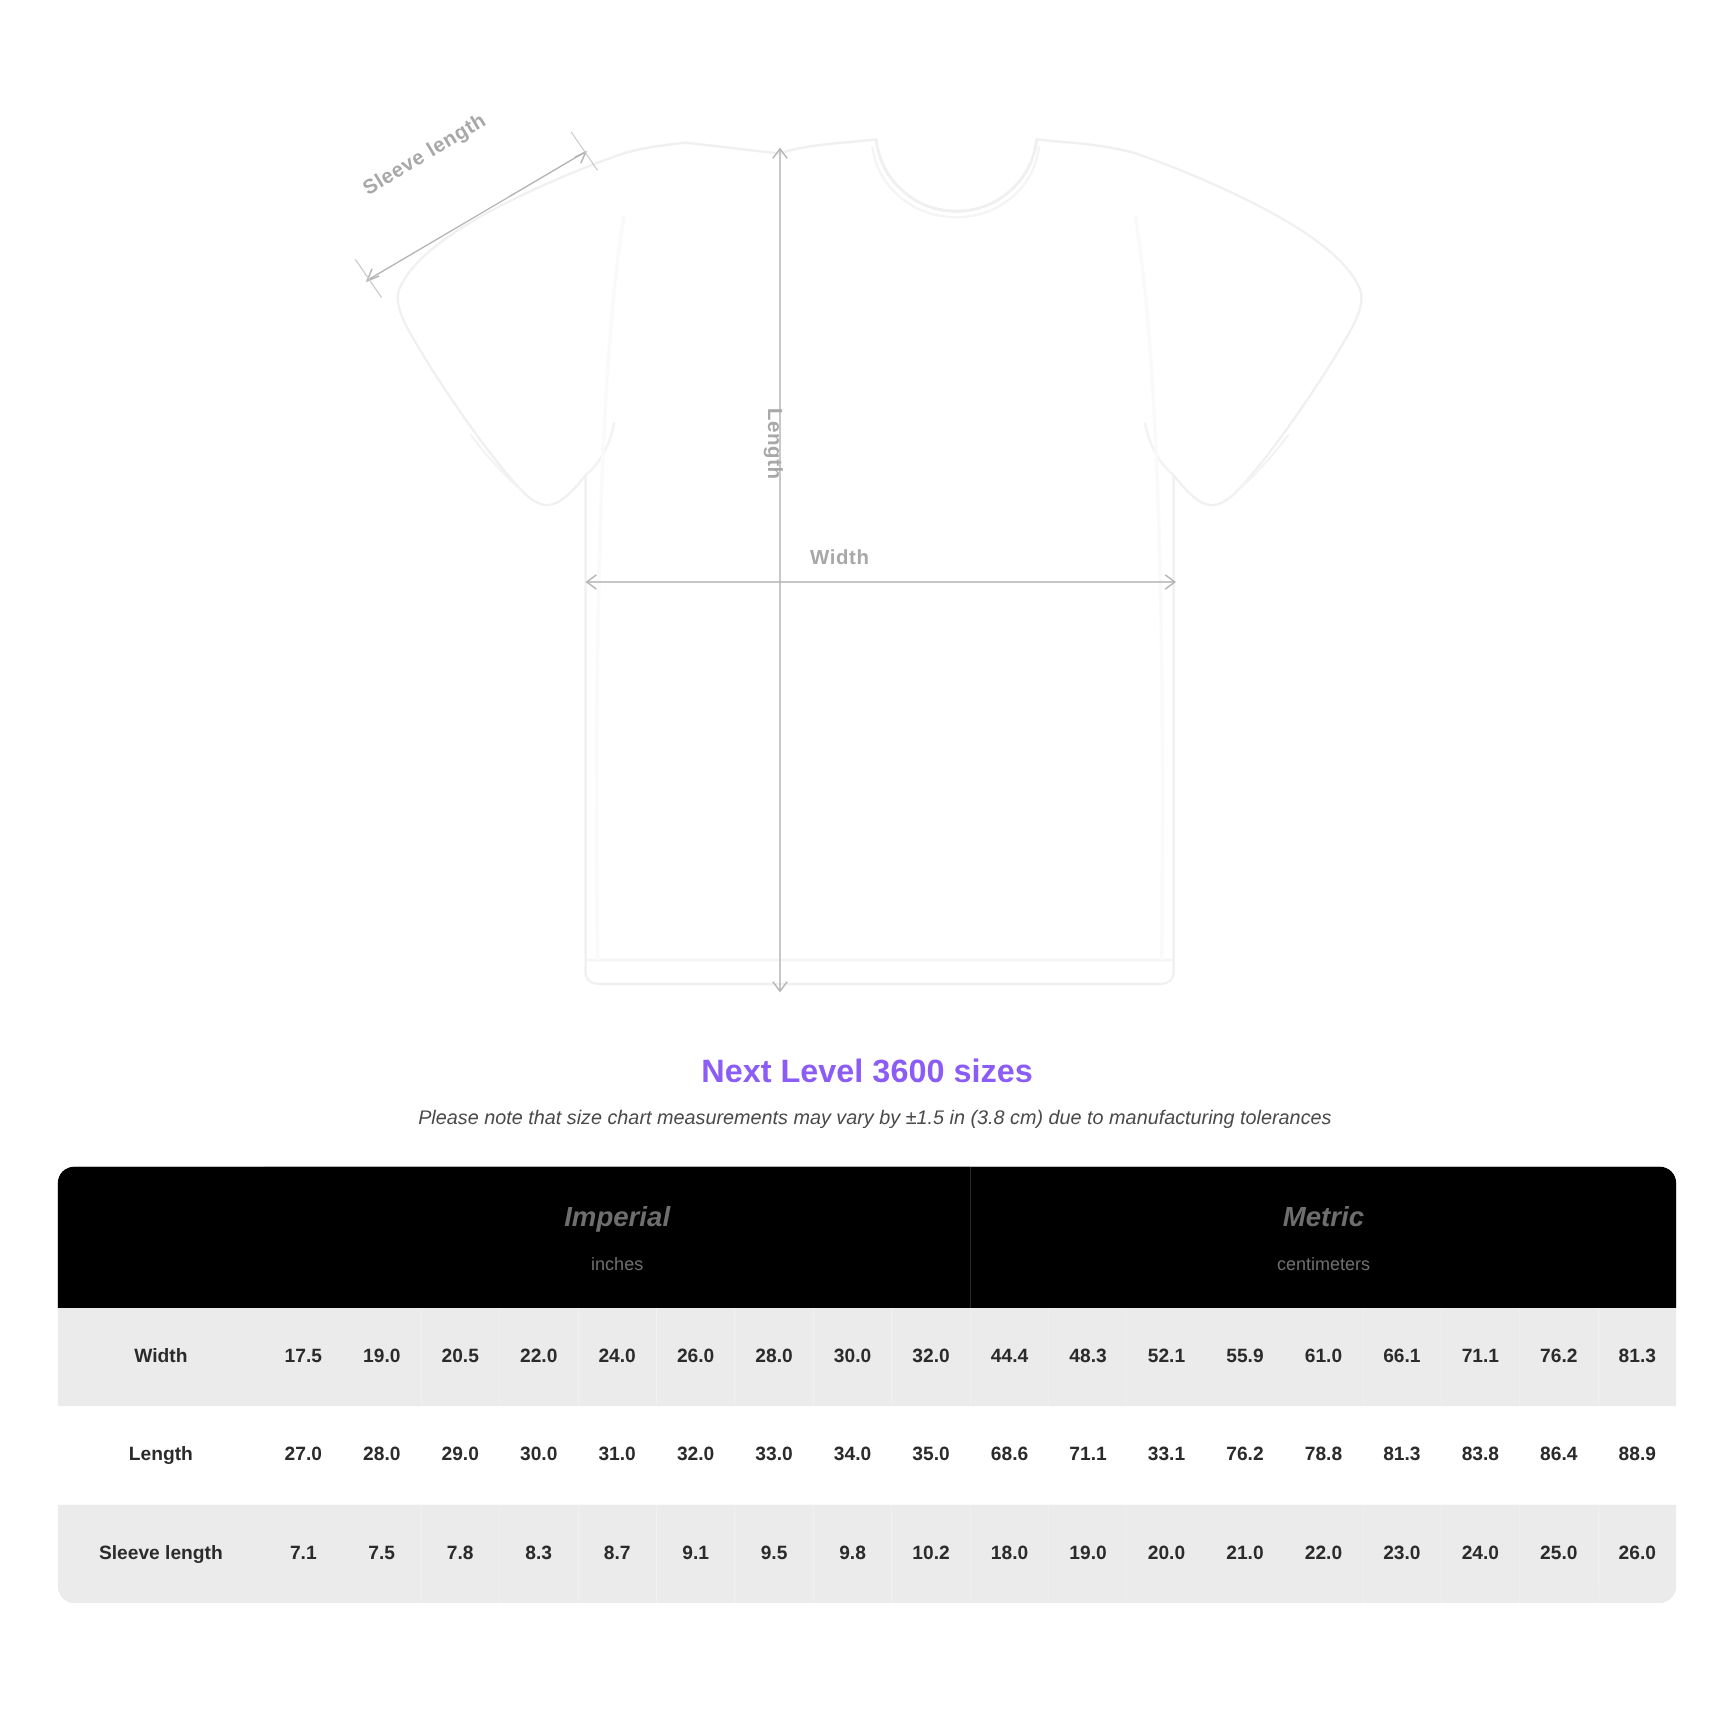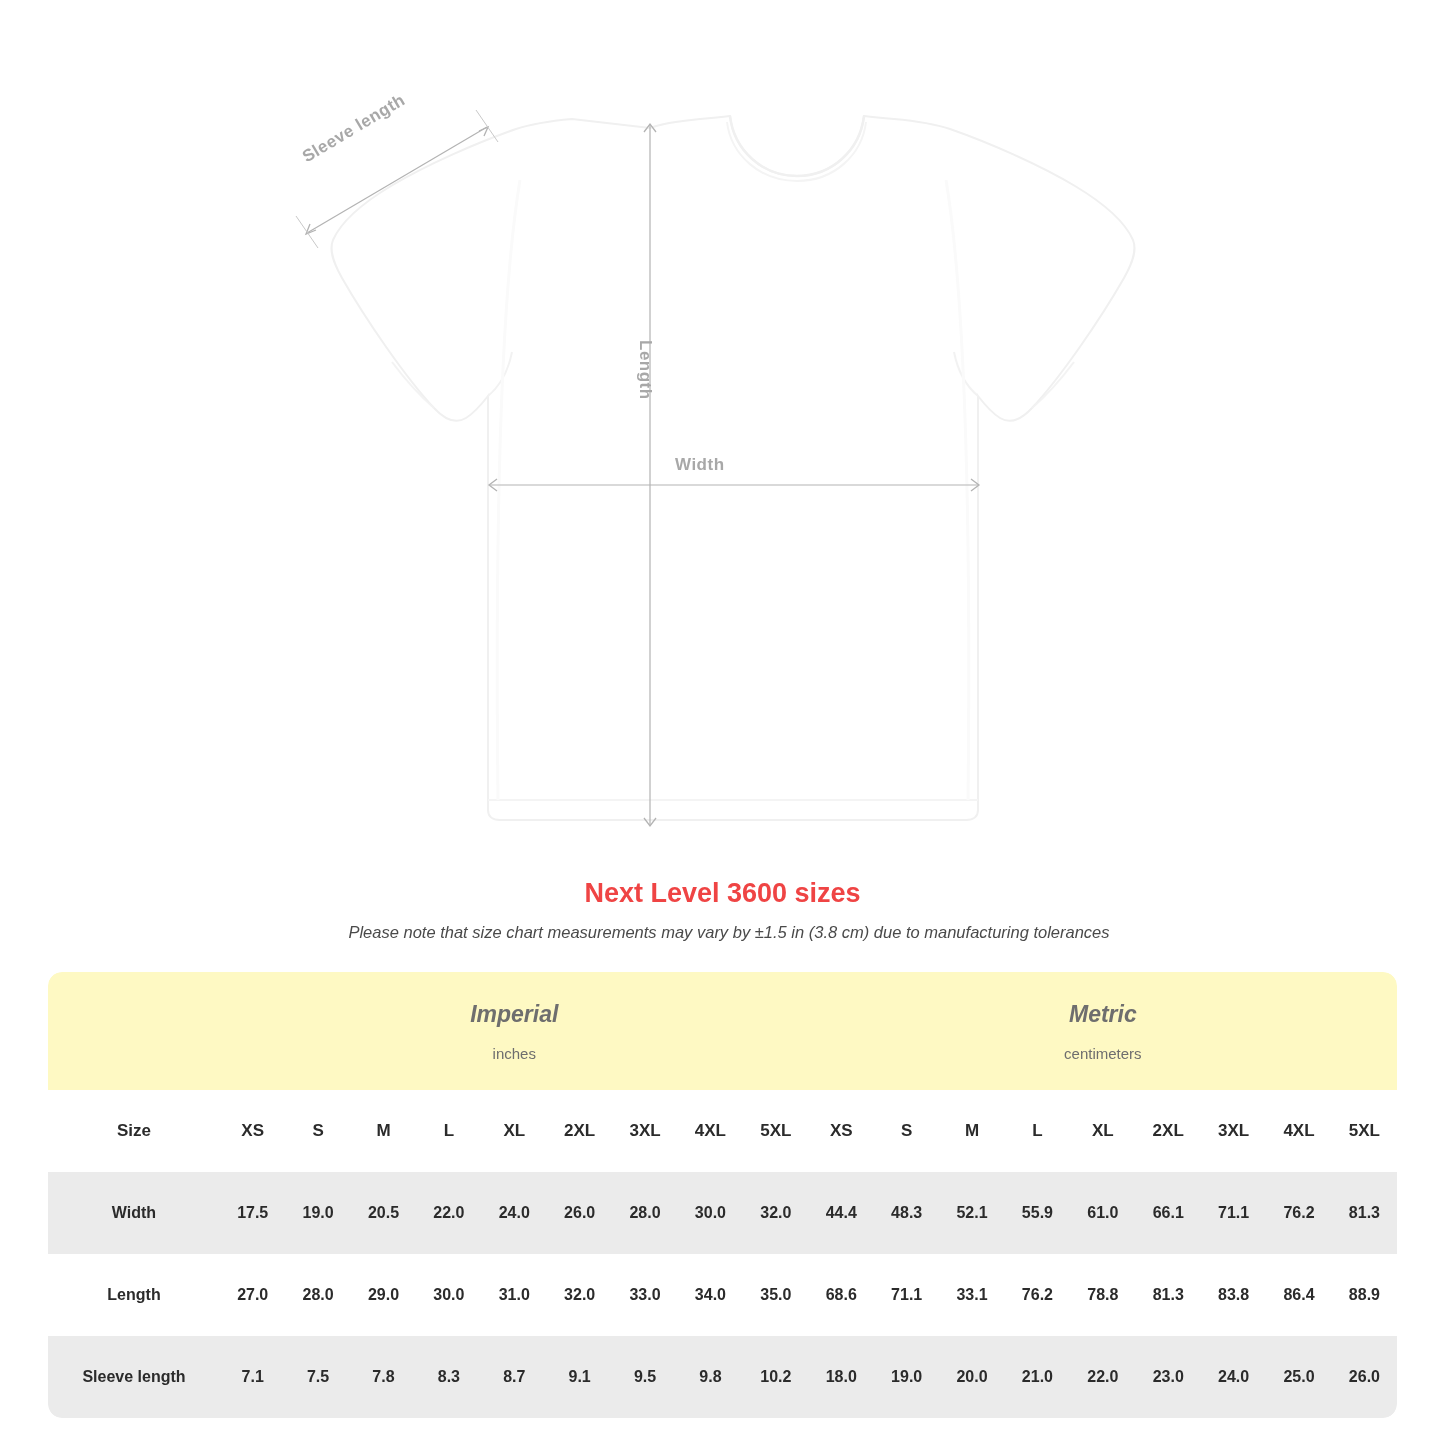--- a/index.html
+++ b/index.html
@@ -57,21 +57,21 @@
   }
 
   
   .title-block {
     text-align: center;
     margin-top: 18px;
   }
   .chart-title {
     font-size: 27px;
     font-weight: bold;
-    color: #ef4444;
+    color: #8b5cf6;
     margin: 0;
   }
   .chart-note {
     font-size: 16.5px;
     font-style: italic;
     color: #4a4a4a;
     margin: 14px 0 0 13px;
   }
 
   
@@ -86,21 +86,21 @@
     table-layout: fixed;
   }
   table.size-table td, table.size-table th {
     border: none;
     text-align: center;
     font-size: 16px;
     color: #2b2b2b;
   }
   
   .unit-row td {
-    background: #fef9c3;
+    background: #000000;
     height: 118px;
     vertical-align: middle;
     padding: 0;
   }
   .unit-name {
     font-size: 23px;
     font-weight: bold;
     font-style: italic;
     color: #6e6e6e;
     line-height: 1.25;
@@ -243,41 +243,20 @@
           <td colspan="9">
             <div class="unit-name">Imperial</div>
             <div class="unit-sub">inches</div>
           </td>
           <td colspan="9" class="rounded-top-right">
             <div class="unit-name">Metric</div>
             <div class="unit-sub">centimeters</div>
           </td>
         </tr>
 
-        <tr class="header-row">
-          <td class="row-label">Size</td>
-          <td>XS</td>
-          <td>S</td>
-          <td>M</td>
-          <td>L</td>
-          <td>XL</td>
-          <td>2XL</td>
-          <td>3XL</td>
-          <td>4XL</td>
-          <td>5XL</td>
-          <td>XS</td>
-          <td>S</td>
-          <td>M</td>
-          <td>L</td>
-          <td>XL</td>
-          <td>2XL</td>
-          <td>3XL</td>
-          <td>4XL</td>
-          <td>5XL</td>
-        </tr>
 
         <tr class="alt">
           <td class="row-label">Width</td>
           <td class="cell-val">17.5</td>
           <td class="cell-val">19.0</td>
           <td class="cell-val">20.5</td>
           <td class="cell-val">22.0</td>
           <td class="cell-val">24.0</td>
           <td class="cell-val">26.0</td>
           <td class="cell-val">28.0</td>

